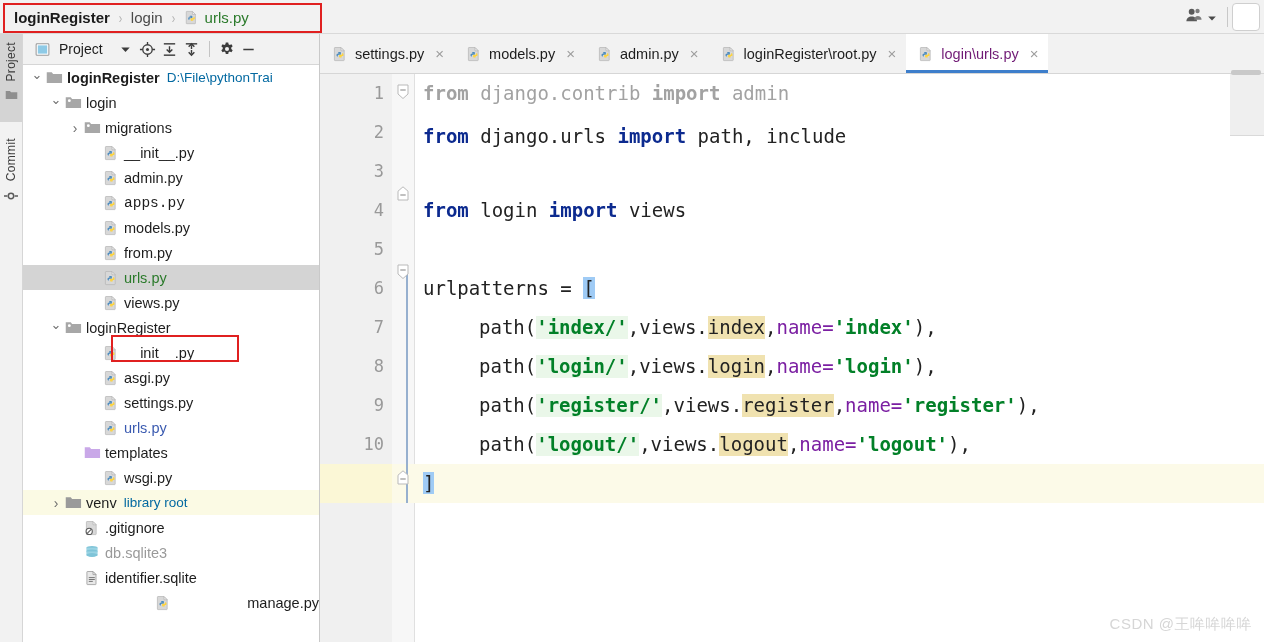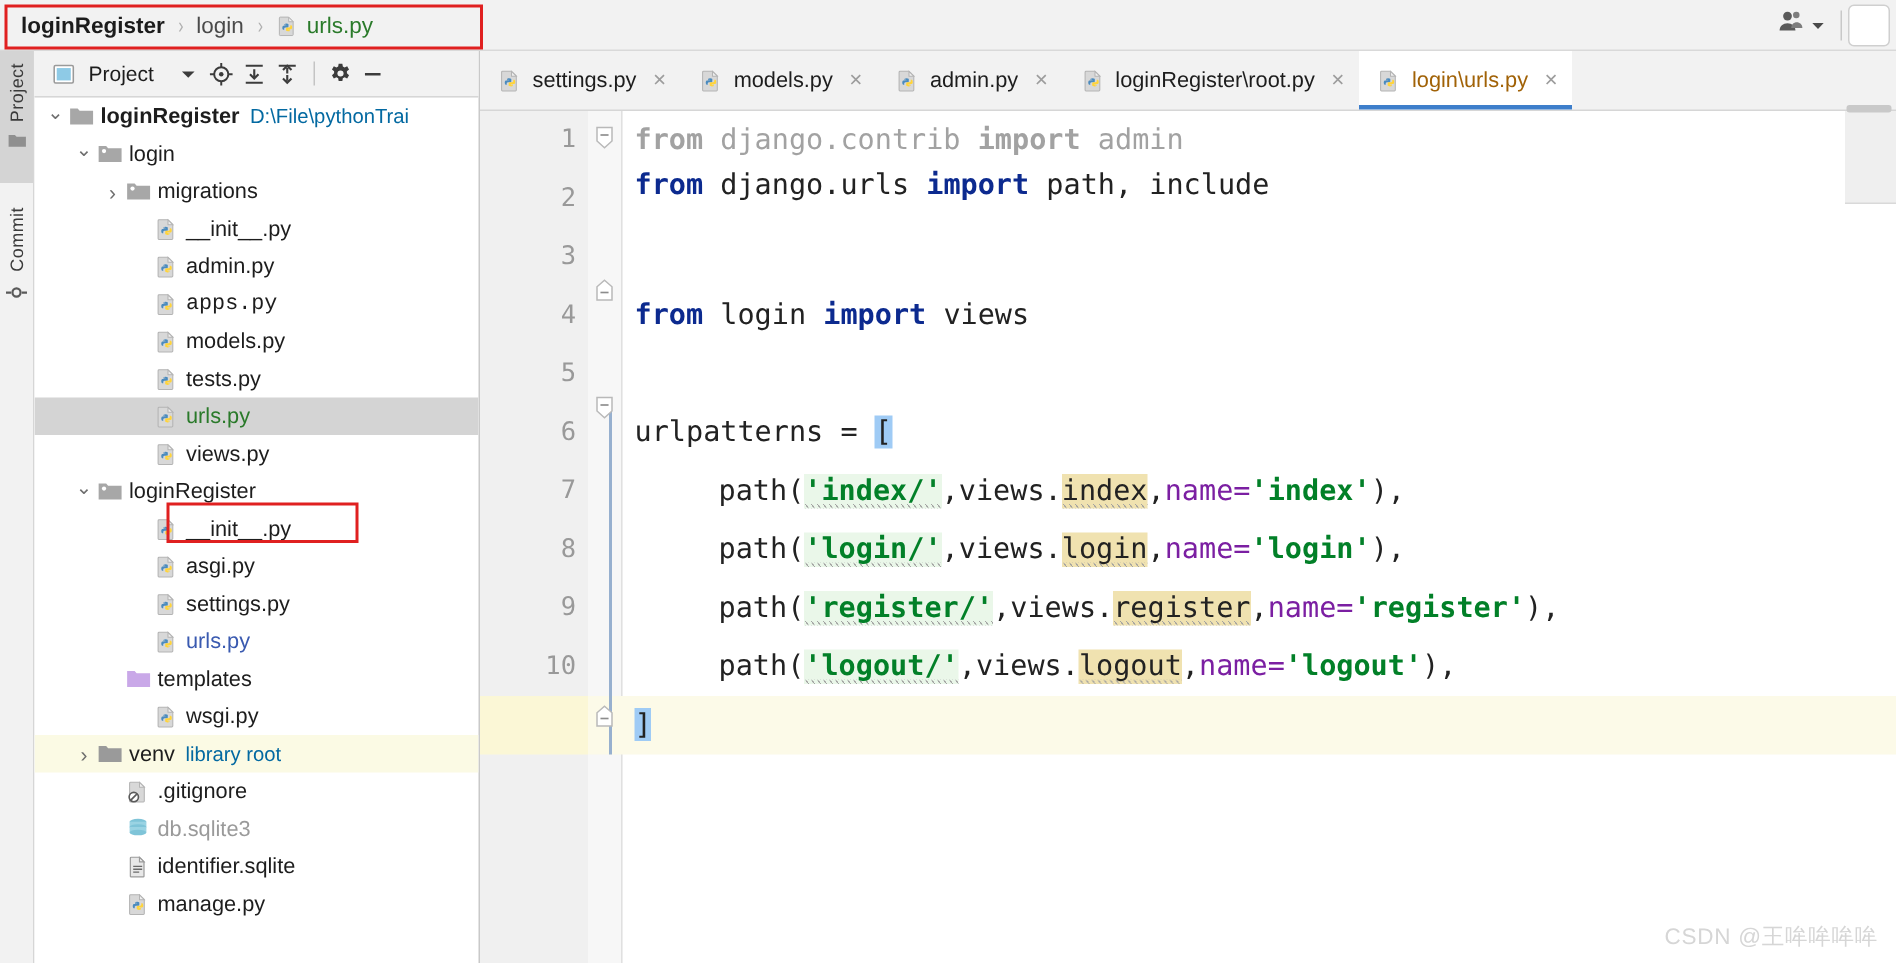--- a/index.html
+++ b/index.html
@@ -189,21 +189,21 @@
   }
   .tab.active {
     background: #ffffff;
   }
   .tab.active::after {
     content: ""; position: absolute;
     left: 0; right: 0; bottom: 0; height: 3px;
     background: #3d7ecb;
   }
   .tab .tab-label { white-space: nowrap; }
-  .tab.active .tab-label { color: #a16207; }
+  .tab.active .tab-label { color: #701a75; }
   .tab-close {
     color: #9d9d9d; font-size: 15px;
     margin-left: 4px;
     line-height: 1;
   }
 
   
   #editor {
     position: absolute; left: 320px; top: 74px;
     width: 944px; height: 568px;
@@ -497,21 +497,21 @@
         <div class="tree-row" style="padding-left: 63px;">
           <span class="twisty"></span>
           <span class="node-icon">
             <svg width="16" height="16" viewBox="0 0 16 16">
               <path d="M3 1.5h6l3.2 3.2V14a.6.6 0 0 1-.6.6H3a.6.6 0 0 1-.6-.6V2.1A.6.6 0 0 1 3 1.5z" fill="#d8d8d8" stroke="#b4b4b4" stroke-width=".7"></path>
               <path d="M9 1.6v3.2h3.2z" fill="#efefef" stroke="#b4b4b4" stroke-width=".7"></path>
               <path d="M7.4 6.1c-1.5 0-1.4.65-1.4.65v.68h1.43v.2H5.45s-.96-.11-.96 1.4c0 1.5.84 1.45.84 1.45h.5V9.7s-.03-.84.82-.84h1.42s.8.01.8-.77v-1.3s.12-.69-1.47-.69zm-.79.45a.26.26 0 1 1 0 .52.26.26 0 0 1 0-.52z" fill="#4b8bbe"></path>
               <path d="M8.6 11.6c1.5 0 1.4-.65 1.4-.65v-.68H8.57v-.2h1.98s.96.11.96-1.4c0-1.5-.84-1.45-.84-1.45h-.5V8s.03.84-.82.84H7.93s-.8-.01-.8.77v1.3s-.12.69 1.47.69zm.79-.45a.26.26 0 1 1 0-.52.26.26 0 0 1 0 .52z" fill="#ffd43b"></path>
             </svg>
           </span>
-          <span class="node-label">tests.py</span>
+          <span class="node-label">from.py</span>
         </div>
         <div class="tree-row selected" style="padding-left: 63px;">
           <span class="twisty"></span>
           <span class="node-icon">
             <svg width="16" height="16" viewBox="0 0 16 16">
               <path d="M3 1.5h6l3.2 3.2V14a.6.6 0 0 1-.6.6H3a.6.6 0 0 1-.6-.6V2.1A.6.6 0 0 1 3 1.5z" fill="#d8d8d8" stroke="#b4b4b4" stroke-width=".7"></path>
               <path d="M9 1.6v3.2h3.2z" fill="#efefef" stroke="#b4b4b4" stroke-width=".7"></path>
               <path d="M7.4 6.1c-1.5 0-1.4.65-1.4.65v.68h1.43v.2H5.45s-.96-.11-.96 1.4c0 1.5.84 1.45.84 1.45h.5V9.7s-.03-.84.82-.84h1.42s.8.01.8-.77v-1.3s.12-.69-1.47-.69zm-.79.45a.26.26 0 1 1 0 .52.26.26 0 0 1 0-.52z" fill="#4b8bbe"></path>
               <path d="M8.6 11.6c1.5 0 1.4-.65 1.4-.65v-.68H8.57v-.2h1.98s.96.11.96-1.4c0-1.5-.84-1.45-.84-1.45h-.5V8s.03.84-.82.84H7.93s-.8-.01-.8.77v1.3s-.12.69 1.47.69zm.79-.45a.26.26 0 1 1 0-.52.26.26 0 0 1 0 .52z" fill="#ffd43b"></path>
             </svg>
@@ -648,21 +648,21 @@
           <span class="twisty"></span>
           <span class="node-icon">
             <svg width="16" height="16" viewBox="0 0 16 16">
               <path d="M3.4 1.5h5.6l3 3V14.2a.5.5 0 0 1-.5.4H3.4a.5.5 0 0 1-.5-.4V1.9a.5.5 0 0 1 .5-.4z" fill="#e8e8e8" stroke="#9a9a9a" stroke-width=".8"></path>
               <path d="M9 1.6v3h3z" fill="#f7f7f7" stroke="#9a9a9a" stroke-width=".8"></path>
               <path d="M4.8 7.6h6M4.8 9.5h6M4.8 11.4h4" stroke="#6a6a6a" stroke-width=".9"></path>
             </svg>
           </span>
           <span class="node-label">identifier.sqlite</span>
         </div>
-        <div class="tree-row" style="padding-left: 44px;">
+        <div class="tree-row" style="padding-left: 44px; justify-content: space-between;">
           <span class="twisty"></span>
           <span class="node-icon">
             <svg width="16" height="16" viewBox="0 0 16 16">
               <path d="M3 1.5h6l3.2 3.2V14a.6.6 0 0 1-.6.6H3a.6.6 0 0 1-.6-.6V2.1A.6.6 0 0 1 3 1.5z" fill="#d8d8d8" stroke="#b4b4b4" stroke-width=".7"></path>
               <path d="M9 1.6v3.2h3.2z" fill="#efefef" stroke="#b4b4b4" stroke-width=".7"></path>
               <path d="M7.4 6.1c-1.5 0-1.4.65-1.4.65v.68h1.43v.2H5.45s-.96-.11-.96 1.4c0 1.5.84 1.45.84 1.45h.5V9.7s-.03-.84.82-.84h1.42s.8.01.8-.77v-1.3s.12-.69-1.47-.69zm-.79.45a.26.26 0 1 1 0 .52.26.26 0 0 1 0-.52z" fill="#4b8bbe"></path>
               <path d="M8.6 11.6c1.5 0 1.4-.65 1.4-.65v-.68H8.57v-.2h1.98s.96.11.96-1.4c0-1.5-.84-1.45-.84-1.45h-.5V8s.03.84-.82.84H7.93s-.8-.01-.8.77v1.3s-.12.69 1.47.69zm.79-.45a.26.26 0 1 1 0-.52.26.26 0 0 1 0 .52z" fill="#ffd43b"></path>
             </svg>
           </span>
           <span class="node-label">manage.py</span>
@@ -777,21 +777,21 @@
       <svg width="14" height="16" viewBox="0 0 14 16">
         <path d="M7 .8l5 4.4V14H2V5.2z" fill="#ffffff" stroke="#b9b9b9" stroke-width="1"></path>
         <path d="M4.3 9h5.4" stroke="#8c8c8c" stroke-width="1.1"></path>
       </svg>
     </div>
 
     <div id="code-layer">
 
       <div class="code-line" style="top:0px;"><span class="dim" style="font-weight:bold">from</span><span class="dim"> django.contrib </span><span class="dim" style="font-weight:bold">import</span><span class="dim"> admin</span></div>
 
-      <div class="code-line" style="top:30px;"><span class="kw">from</span><span class="plain"> django.urls </span><span class="kw">import</span><span class="plain"> path, include</span></div>
+      <div class="code-line" style="top:43px;"><span class="kw">from</span><span class="plain"> django.urls </span><span class="kw">import</span><span class="plain"> path, include</span></div>
 
       <div class="code-line" style="top:117px;"><span class="kw">from</span><span class="plain"> login </span><span class="kw">import</span><span class="plain"> views</span></div>
 
       <div class="code-line" style="top:195px;"><span class="plain">urlpatterns</span><span class="op"> = </span><span class="plain hl-bracket">[</span></div>
 
       <div class="code-line" style="top:234px;padding-left:56px;"><span class="plain">path(</span><span class="str hl-str squiggle">'index/'</span><span class="op">,</span><span class="plain">views.</span><span class="plain hl-attr squiggle">index</span><span class="op">,</span><span class="kwarg">name=</span><span class="str">'index'</span><span class="op">),</span></div>
 
       <div class="code-line" style="top:273px;padding-left:56px;"><span class="plain">path(</span><span class="str hl-str squiggle">'login/'</span><span class="op">,</span><span class="plain">views.</span><span class="plain hl-attr squiggle">login</span><span class="op">,</span><span class="kwarg">name=</span><span class="str">'login'</span><span class="op">),</span></div>
 
       <div class="code-line" style="top:312px;padding-left:56px;"><span class="plain">path(</span><span class="str hl-str squiggle">'register/'</span><span class="op">,</span><span class="plain">views.</span><span class="plain hl-attr squiggle">register</span><span class="op">,</span><span class="kwarg">name=</span><span class="str">'register'</span><span class="op">),</span></div>

